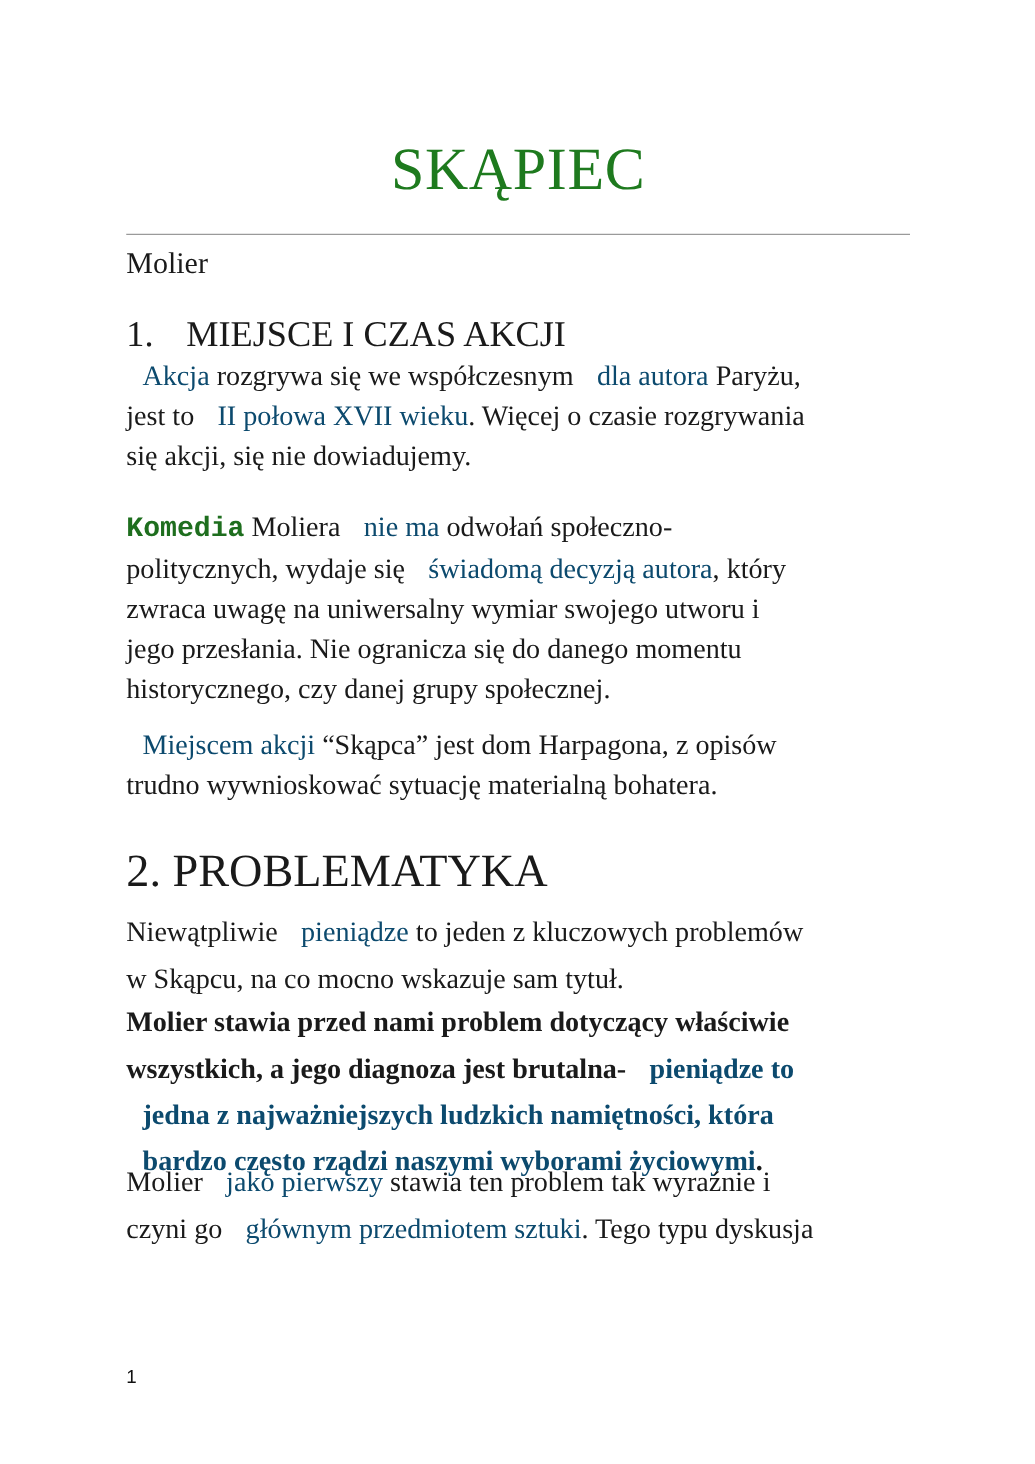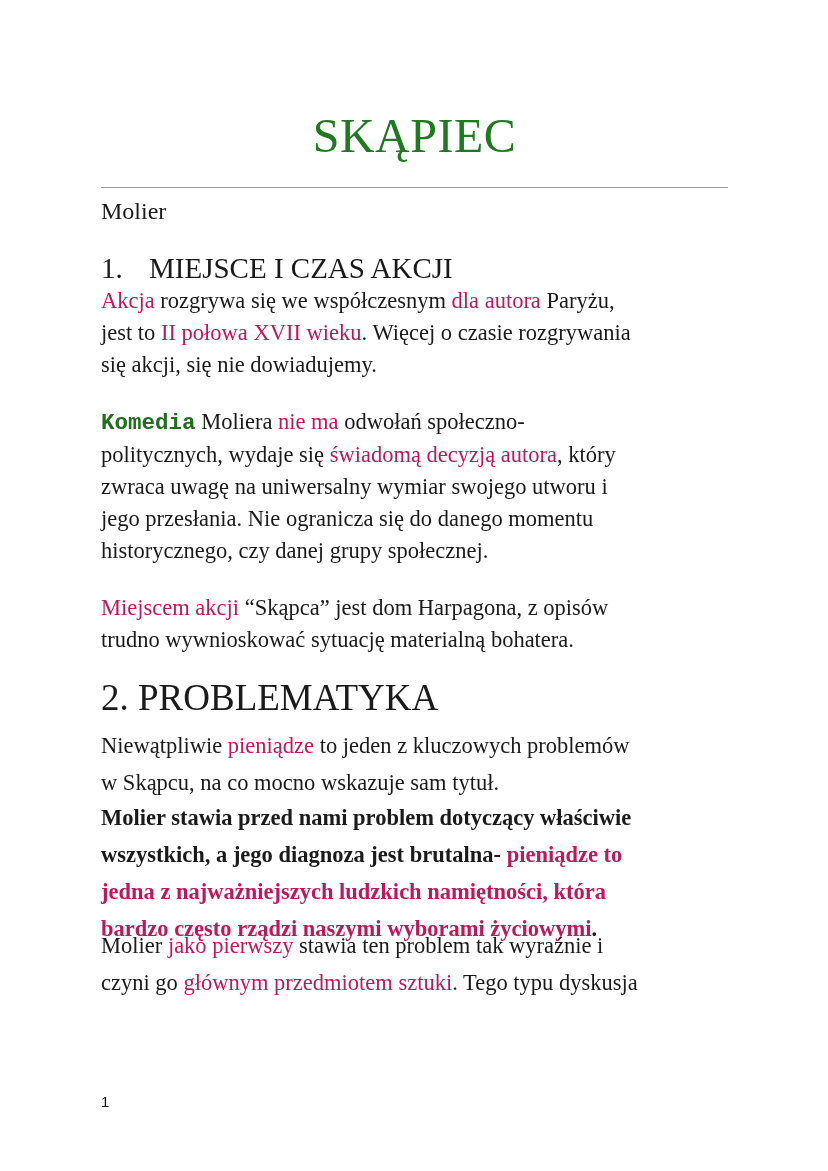--- a/index.html
+++ b/index.html
@@ -63,21 +63,21 @@
     .h1 .num { display: inline-block; width: 48px; }
     .block {
       position: absolute;
       left: 0;
       width: 627px;
       font-size: 22.5px;
       line-height: 32px;
       margin: 0;
     }
     .block.wide { line-height: 37px; }
-    .g { color: #be185d; }
+    .g { color: #0c4a6e; margin-left: 13px; }
     .gb { color: #1e6e1e; font-weight: bold; font-family: Liberation Mono, monospace; }
     .h2 {
       position: absolute;
       left: 0;
       top: 680px;
       font-size: 37px;
       line-height: 36px;
       margin: 0;
       font-weight: normal;
       white-space: nowrap;
@@ -108,21 +108,21 @@
   </p>
 
   <p class="block" style="top:406px;">
     <span class="gb">Komedia</span><span> Moliera </span><span class="g">nie ma</span><span> odwołań społeczno-</span><br>
     <span>politycznych, wydaje się </span><span class="g">świadomą decyzją autora</span><span>, który</span><br>
     <span>zwraca uwagę na uniwersalny wymiar swojego utworu i</span><br>
     <span>jego przesłania. Nie ogranicza się do danego momentu</span><br>
     <span>historycznego, czy danej grupy społecznej.</span>
   </p>
 
-  <p class="block" style="top:592px;">
+  <p class="block" style="top:580px;">
     <span class="g">Miejscem akcji</span><span> “Skąpca” jest dom Harpagona, z opisów</span><br>
     <span>trudno wywnioskować sytuację materialną bohatera.</span>
   </p>
 
   <h2 class="h2">2. PROBLEMATYKA</h2>
 
   <p class="block wide" style="top:727px;">
     <span>Niewątpliwie </span><span class="g">pieniądze</span><span> to jeden z kluczowych problemów</span><br>
     <span>w Skąpcu, na co mocno wskazuje sam tytuł.</span>
   </p>

